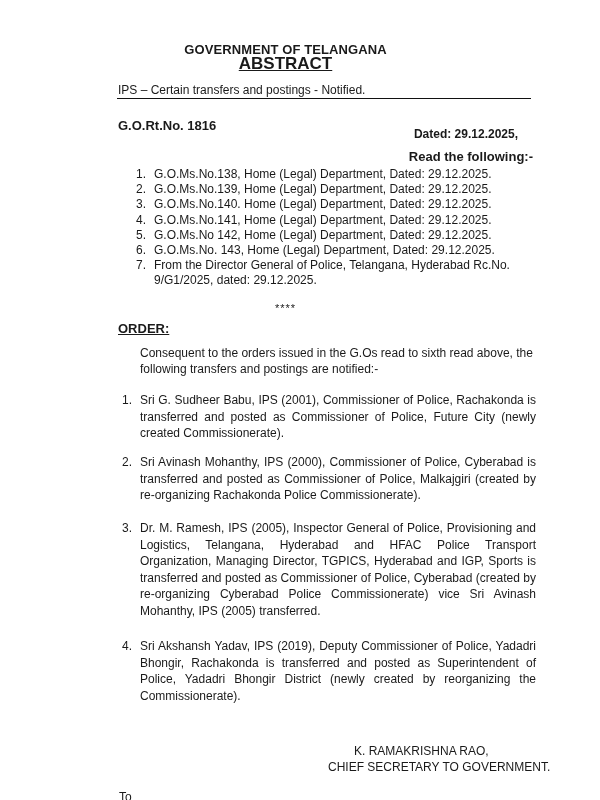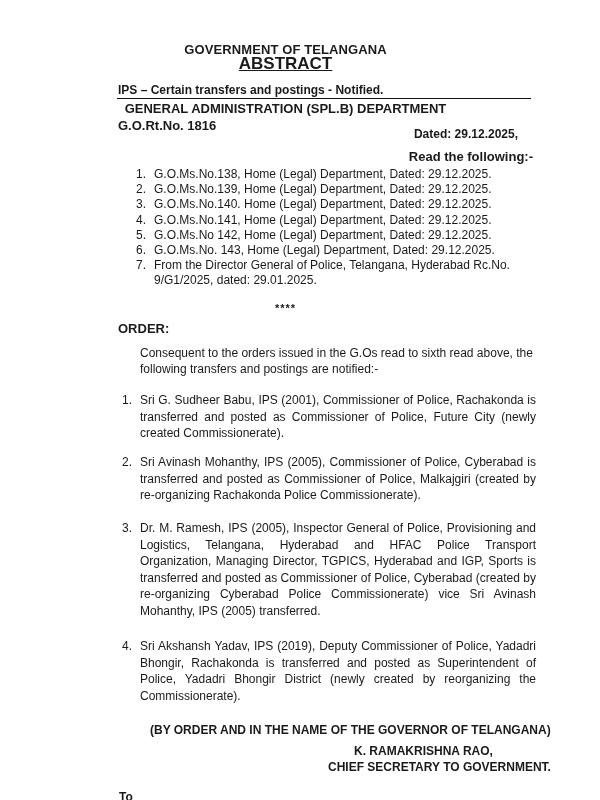--- a/index.html
+++ b/index.html
@@ -2,58 +2,57 @@
 <html><head>
 <meta charset="utf-8">
 <style>
   html, body { margin: 0; padding: 0; background: #ffffff; }
   body {
     width: 600px; height: 800px; overflow: hidden; position: relative;
     font-family: "Liberation Sans", "DejaVu Sans", sans-serif;
     color: #1a1a1a;
   }
   .page { position: absolute; left: 0; top: 0; width: 600px; height: 800px; }
-  .abs { position: absolute; white-space: nowrap; font-weight: bold; }
+  .abs { position: absolute; white-space: nowrap; }
   .b { font-weight: bold; }
   .center { left: 0; width: 527px; text-align: center; margin-left: 22px; }
   .title { top: 42px; font-size: 13px; letter-spacing: 0.1px; }
   .abstract { top: 54px; font-size: 17px; text-decoration: underline; }
   .subject { top: 83px; left: 118px; font-size: 12px; }
   .subject-line { position: absolute; top: 98px; left: 117px; width: 414px; height: 1px; background: #111; }
   .dept { top: 101px; font-size: 13px; }
   .gono { top: 118px; left: 118px; font-size: 13px; }
   .dated { top: 127px; right: 82px; font-size: 12px; }
   .read { top: 149px; right: 67px; font-size: 13px; text-align: right; }
   .ref-list { position: absolute; top: 167px; left: 136px; width: 380px; font-size: 12px; line-height: 15.2px; }
   .ref-item { display: flex; }
   .ref-num { width: 18px; flex: 0 0 18px; }
   .ref-text { flex: 1; white-space: normal; }
   .stars { top: 302px; font-size: 11px; letter-spacing: 1px; }
-  .order-h { top: 321px; left: 118px; font-size: 13px; }
+  .order-h { top: 321px; left: 118px; font-size: 13px; text-decoration: underline; }
   .para { position: absolute; top: 345px; left: 118px; width: 418px; font-size: 12px; line-height: 16px; }
   .para .indent { padding-left: 22px; }
   .orders { position: absolute; left: 118px; width: 418px; font-size: 12px; line-height: 16.5px; }
   .order-item { position: absolute; left: 0; width: 418px; display: flex; }
   .order-num { width: 22px; flex: 0 0 22px; text-align: left; padding-left: 4px; box-sizing: border-box; }
   .order-text { flex: 1; text-align: justify; }
   .governor { top: 723px; left: 150px; font-size: 12px; }
   .signame { top: 744px; left: 354px; font-size: 12px; }
   .sigdesig { top: 760px; left: 328px; font-size: 12px; }
   .to { top: 790px; left: 119px; font-size: 12px; }
 </style>
 </head>
 <body>
 
 <div class="page">
 
   <div class="abs center title b">GOVERNMENT OF TELANGANA</div>
   <div class="abs center abstract b">ABSTRACT</div>
   <div class="abs subject">IPS – Certain transfers and postings - Notified.</div>
   <div class="subject-line"></div>
-  <div class="abs center dept b">GENERAL ADMINISTRATION (SPL.B) DEPARTMENT</div>
 
   <div class="abs gono b">G.O.Rt.No. 1816</div>
   <div class="abs dated b">Dated: 29.12.2025,</div>
   <div class="abs read b">Read the following:-</div>
 
   <div class="ref-list">
     <div class="ref-item">
       <span class="ref-num">1.</span>
       <span class="ref-text">G.O.Ms.No.138, Home (Legal) Department, Dated: 29.12.2025.</span>
     </div>
@@ -72,49 +71,48 @@
     <div class="ref-item">
       <span class="ref-num">5.</span>
       <span class="ref-text">G.O.Ms.No 142, Home (Legal) Department, Dated: 29.12.2025.</span>
     </div>
     <div class="ref-item">
       <span class="ref-num">6.</span>
       <span class="ref-text">G.O.Ms.No. 143, Home (Legal) Department, Dated: 29.12.2025.</span>
     </div>
     <div class="ref-item">
       <span class="ref-num">7.</span>
-      <span class="ref-text">From the Director General of Police, Telangana, Hyderabad Rc.No. 9/G1/2025, dated: 29.01.2025.</span>
+      <span class="ref-text">From the Director General of Police, Telangana, Hyderabad Rc.No. 9/G1/2025, dated: 29.12.2025.</span>
     </div>
   </div>
 
   <div class="abs center stars">****</div>
 
   <div class="abs order-h b">ORDER:</div>
 
   <div class="para">
     <div class="indent">Consequent to the orders issued in the G.Os read to sixth read above, the following transfers and postings are notified:-</div>
   </div>
 
   <div class="orders" style="top:0;">
     <div class="order-item" style="top:392px;">
       <span class="order-num">1.</span>
       <span class="order-text">Sri G. Sudheer Babu, IPS (2001), Commissioner of Police, Rachakonda is transferred and posted as Commissioner of Police, Future City (newly created Commissionerate).</span>
     </div>
     <div class="order-item" style="top:454px;">
       <span class="order-num">2.</span>
-      <span class="order-text">Sri Avinash Mohanthy, IPS (2005), Commissioner of Police, Cyberabad is transferred and posted as Commissioner of Police, Malkajgiri (created by re-organizing Rachakonda Police Commissionerate).</span>
+      <span class="order-text">Sri Avinash Mohanthy, IPS (2000), Commissioner of Police, Cyberabad is transferred and posted as Commissioner of Police, Malkajgiri (created by re-organizing Rachakonda Police Commissionerate).</span>
     </div>
     <div class="order-item" style="top:520px;">
       <span class="order-num">3.</span>
       <span class="order-text">Dr. M. Ramesh, IPS (2005), Inspector General of Police, Provisioning and Logistics, Telangana, Hyderabad and HFAC Police Transport Organization, Managing Director, TGPICS, Hyderabad and IGP, Sports is transferred and posted as Commissioner of Police, Cyberabad (created by re-organizing Cyberabad Police Commissionerate) vice Sri Avinash Mohanthy, IPS (2005) transferred.</span>
     </div>
     <div class="order-item" style="top:638px;">
       <span class="order-num">4.</span>
       <span class="order-text">Sri Akshansh Yadav, IPS (2019), Deputy Commissioner of Police, Yadadri Bhongir, Rachakonda is transferred and posted as Superintendent of Police, Yadadri Bhongir District (newly created by reorganizing the Commissionerate).</span>
     </div>
   </div>
 
-  <div class="abs governor">(BY ORDER AND IN THE NAME OF THE GOVERNOR OF TELANGANA)</div>
   <div class="abs signame">K. RAMAKRISHNA RAO,</div>
   <div class="abs sigdesig">CHIEF SECRETARY TO GOVERNMENT.</div>
   <div class="abs to">To</div>
 
 </div>
 
 </body></html>

